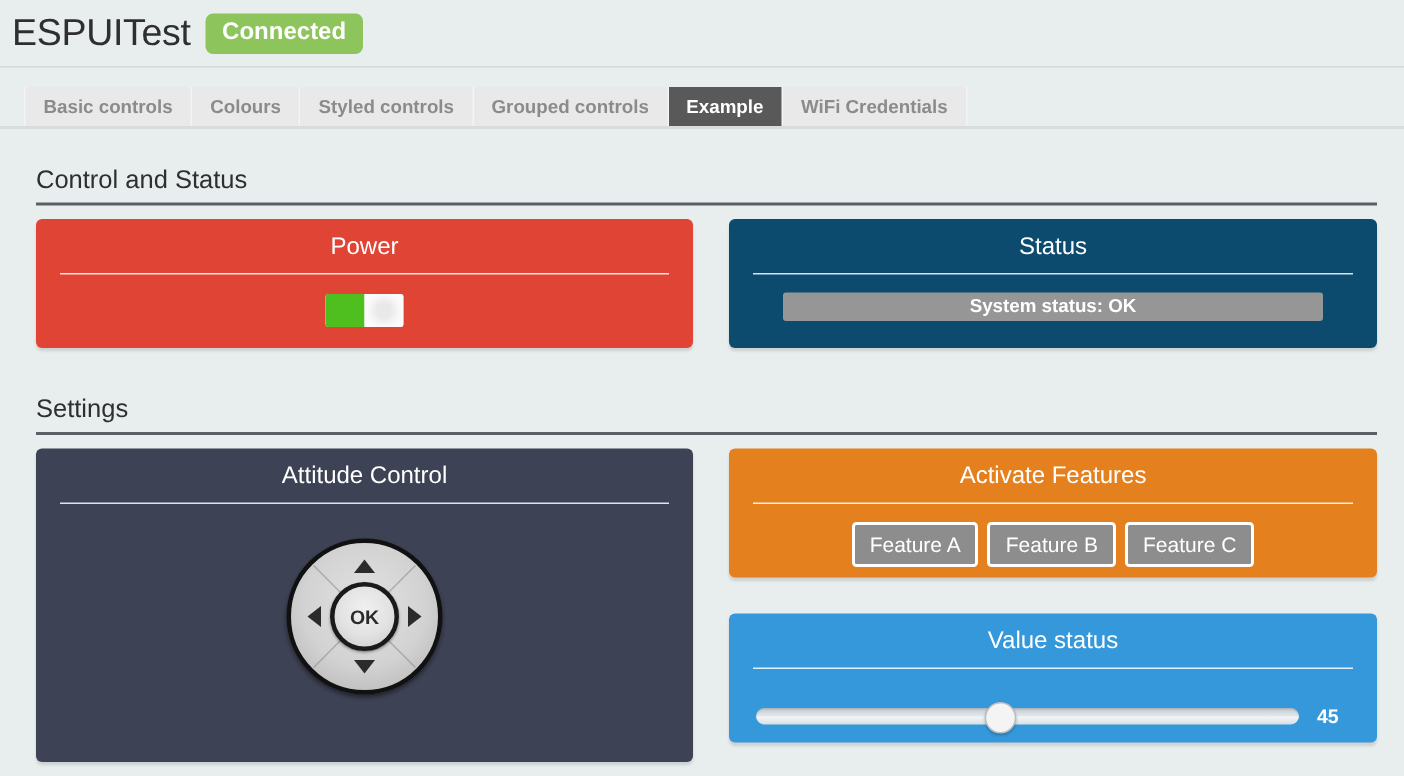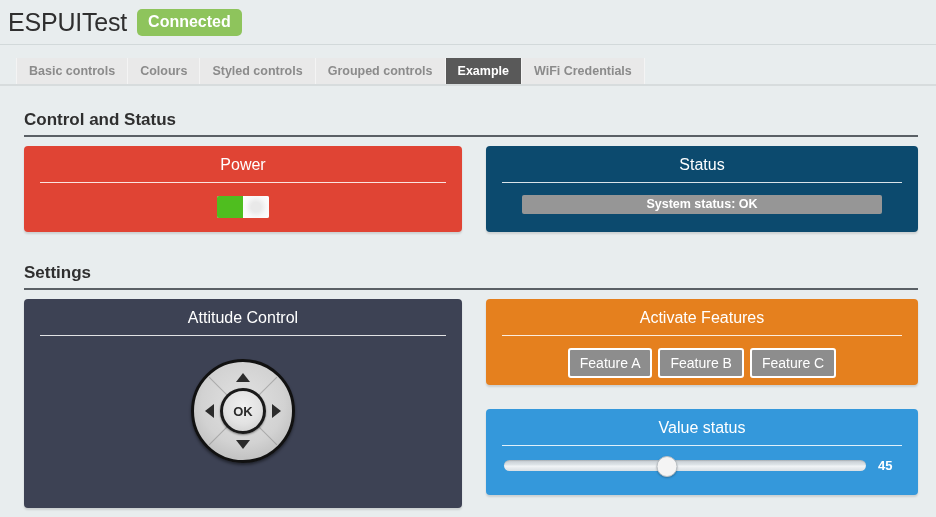--- a/index.html
+++ b/index.html
@@ -77,21 +77,20 @@
   
   .section {
     position: absolute;
     left: 24px;
     width: 894px;
   }
   .section-title {
     font-size: 17px;
     color: #2f2f2f;
     padding-bottom: 5px;
-    font-weight: bold;
   }
   .section-rule {
     border-bottom: 2px solid #5a6065;
     width: 100%;
   }
 
   
   .panel {
     position: absolute;
     border-radius: 4px;
@@ -167,21 +166,21 @@
     border-radius: 3px;
     color: #ffffff;
     font-size: 14px;
     padding: 5px 10px;
     line-height: 1.15;
     box-sizing: border-box;
   }
 
   
   .slider-row {
-    margin-top: 12px;
+    margin-top: 24px;
     display: flex;
     align-items: center;
     justify-content: center;
     width: 100%;
   }
   .slider-track {
     position: relative;
     width: 362px;
     height: 11px;
     border-radius: 6px;

